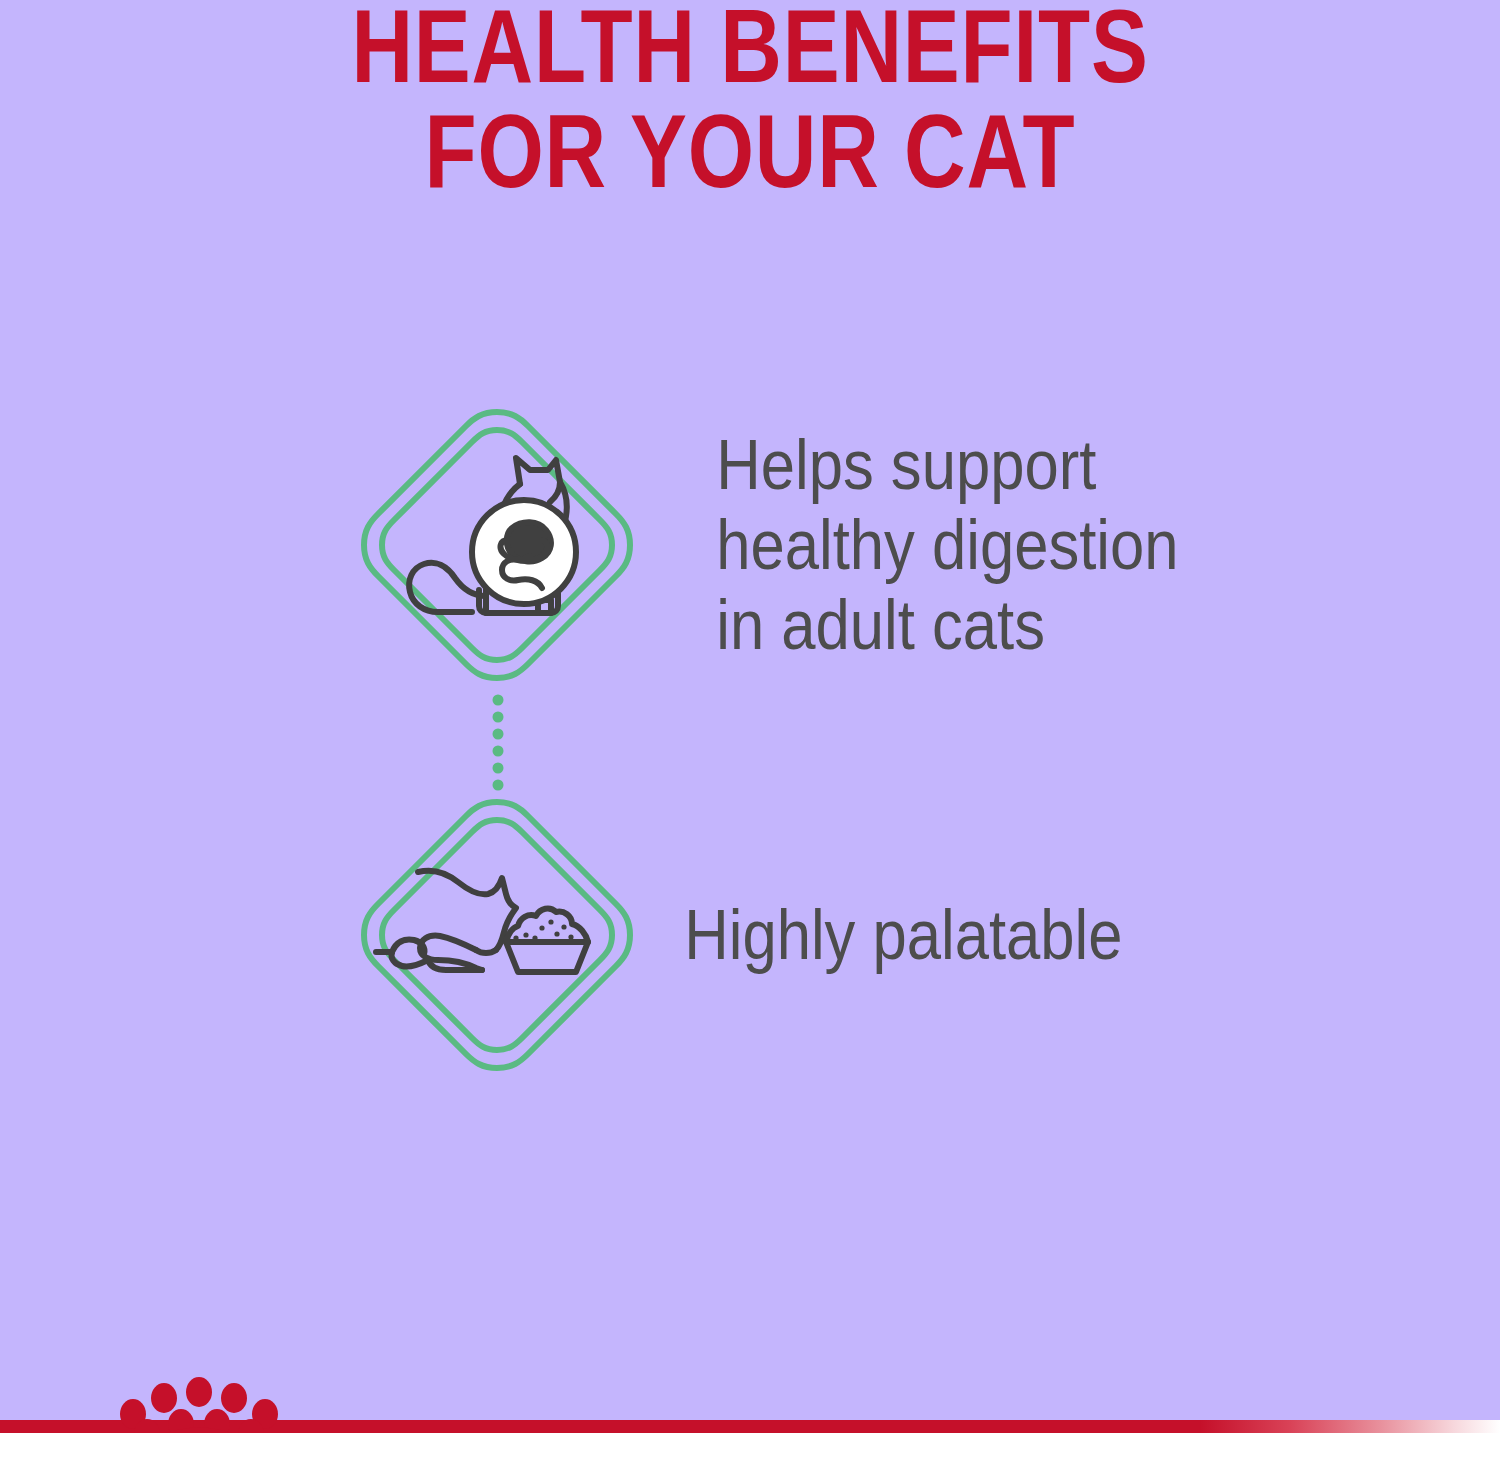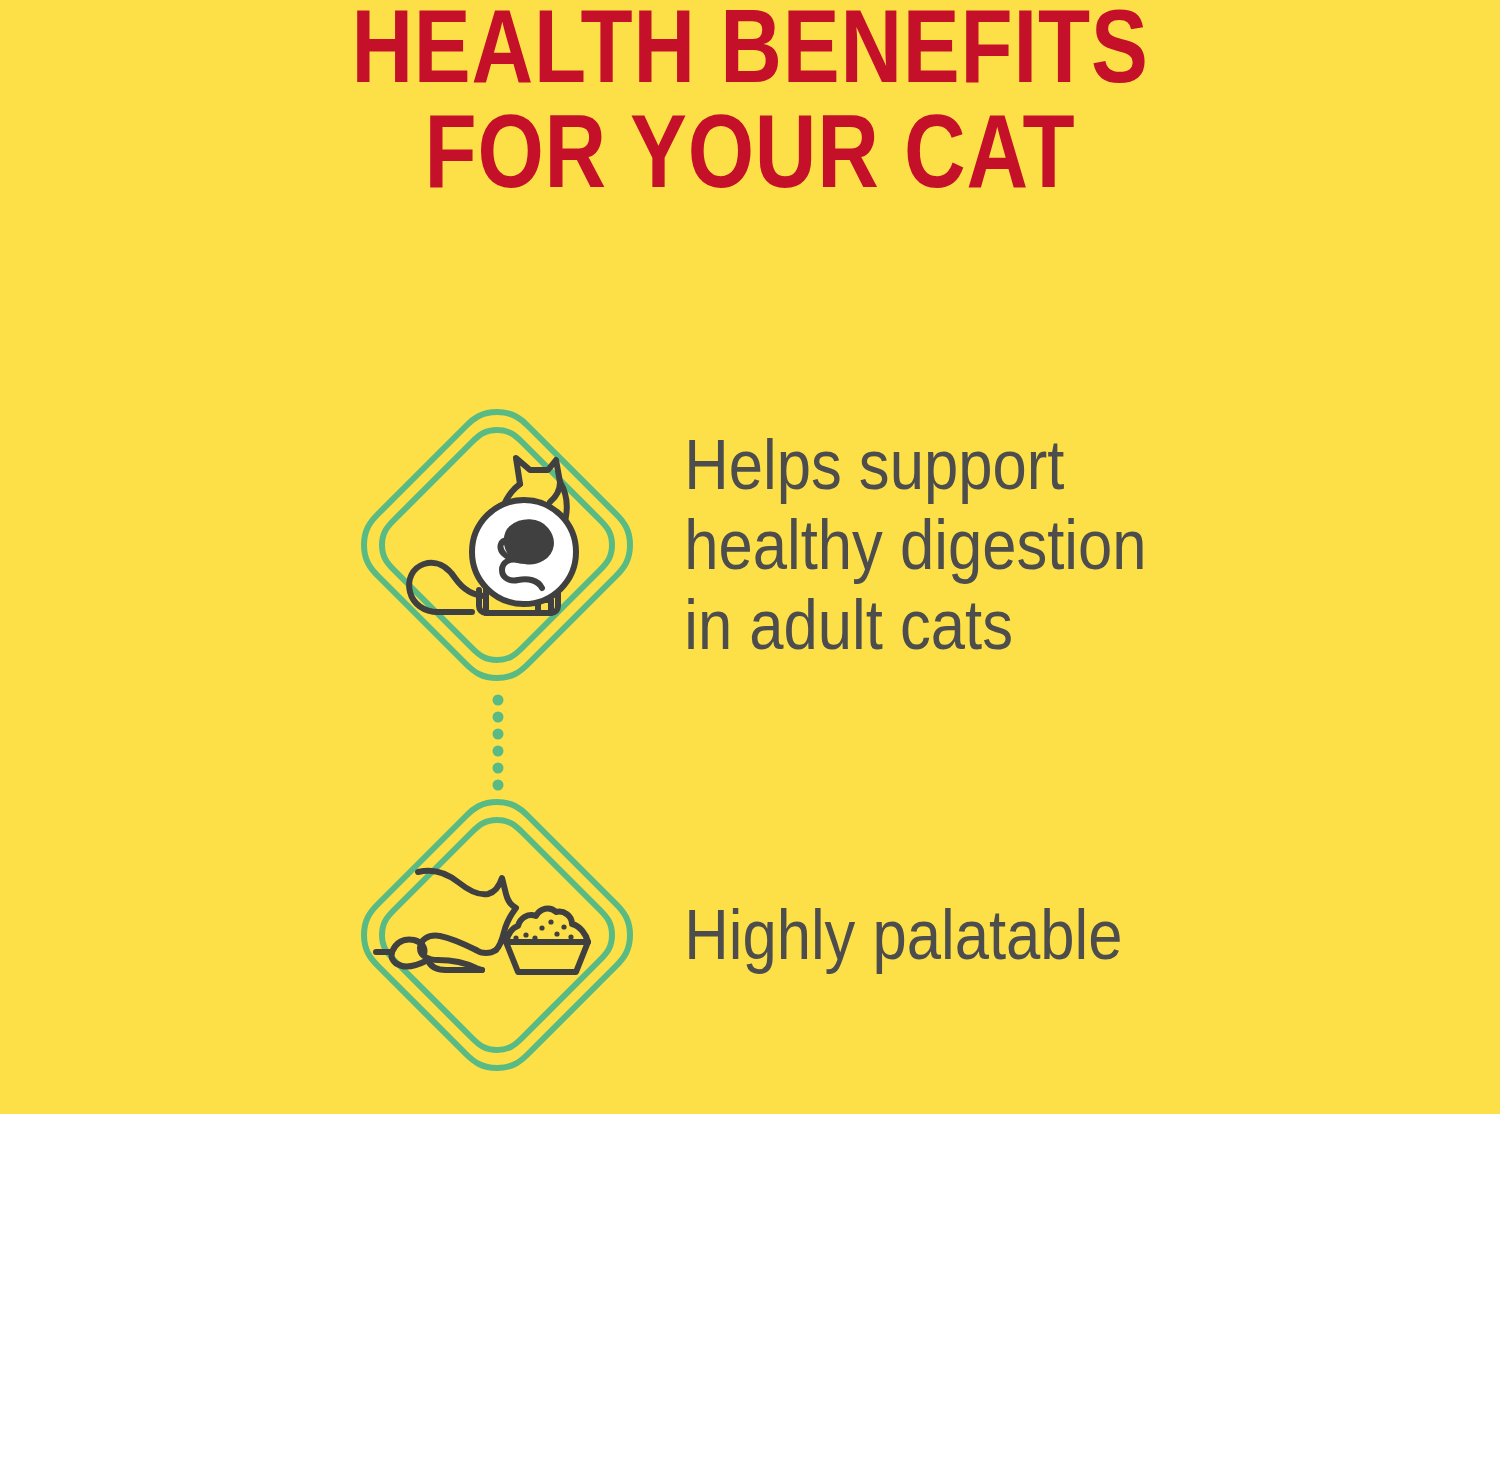--- a/index.html
+++ b/index.html
@@ -8,22 +8,22 @@
     padding: 0;
     background: #ffffff;
   }
   body {
     font-family: "Liberation Sans", sans-serif;
   }
 
   #page {
     position: relative;
     width: 1500px;
-    height: 1114px;
-    background: #fde047;
+    height: 1433px;
+    background: #c4b5fd;
     overflow: hidden;
   }
 
   
   .title-block {
     position: absolute;
     left: 0;
     top: -6px;
     width: 1500px;
     text-align: center;
@@ -48,21 +48,21 @@
     top: 0;
     width: 1500px;
     height: 1471px;
   }
 
   .benefit-row {
     position: absolute;
     display: flex;
     align-items: center;
   }
-  .benefit-row.row-0 { left: 352px; top: 400px;  width: 1120px; height: 290px; }
+  .benefit-row.row-0 { left: 352px; top: 400px;  width: 1120px; height: 290px; gap: 32px; }
   .benefit-row.row-1 { left: 352px; top: 790px;  width: 1120px; height: 290px; justify-content: flex-end; }
 
   .icon-frame {
     position: relative;
     flex: 0 0 auto;
     width: 290px;
     height: 290px;
   }
   .icon-frame svg { display: block; width: 290px; height: 290px; }
 

